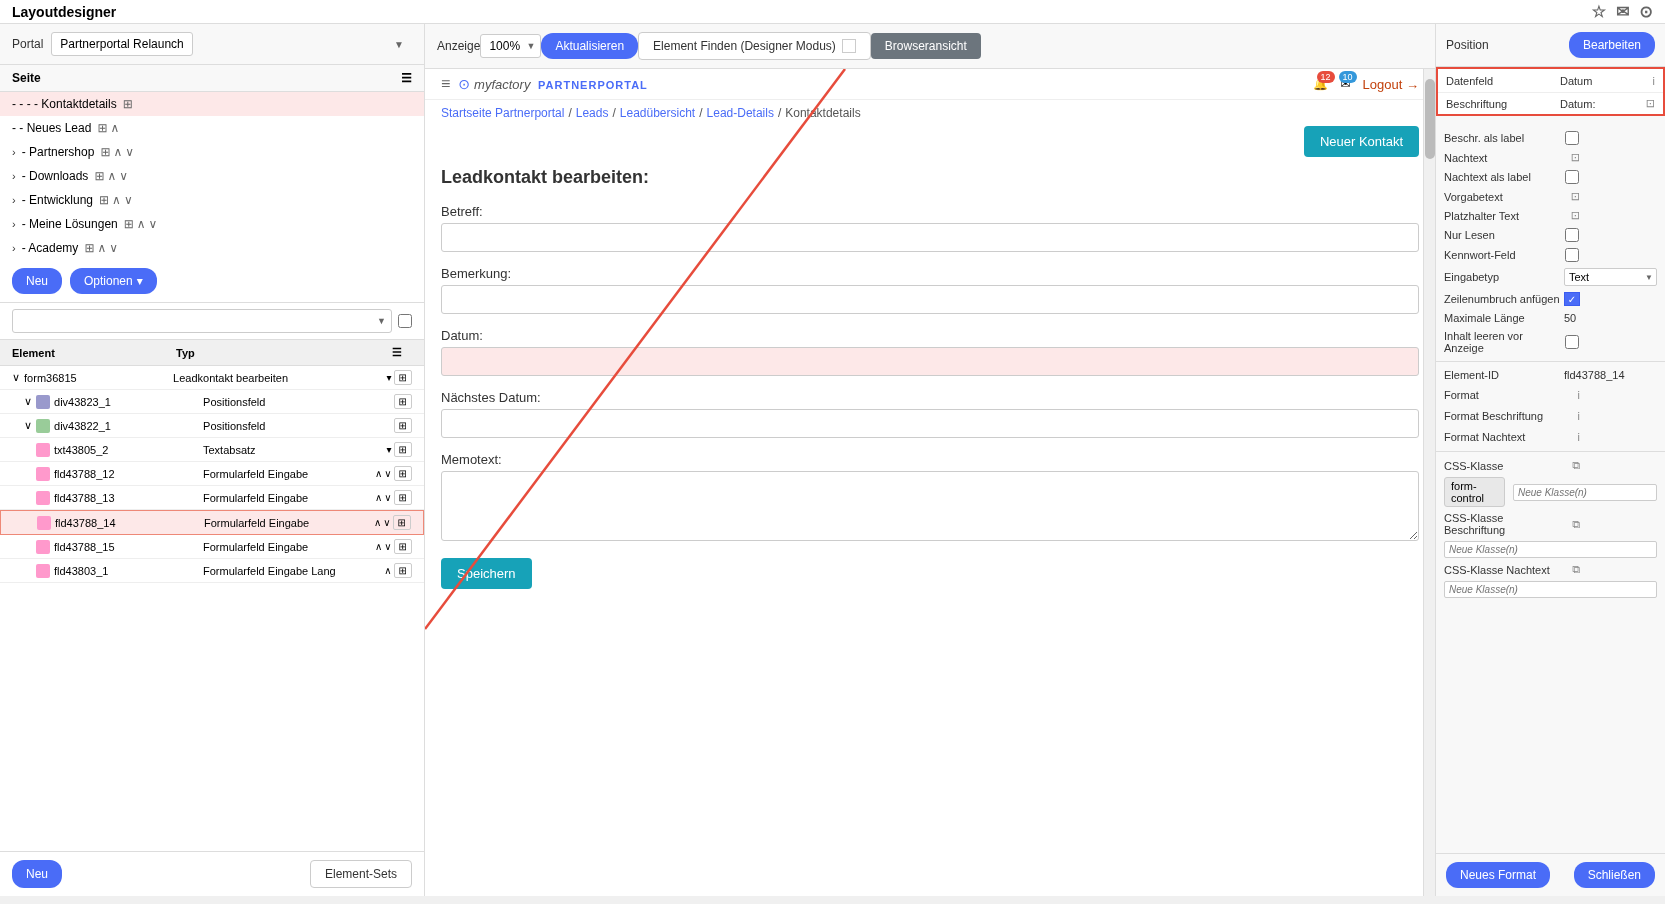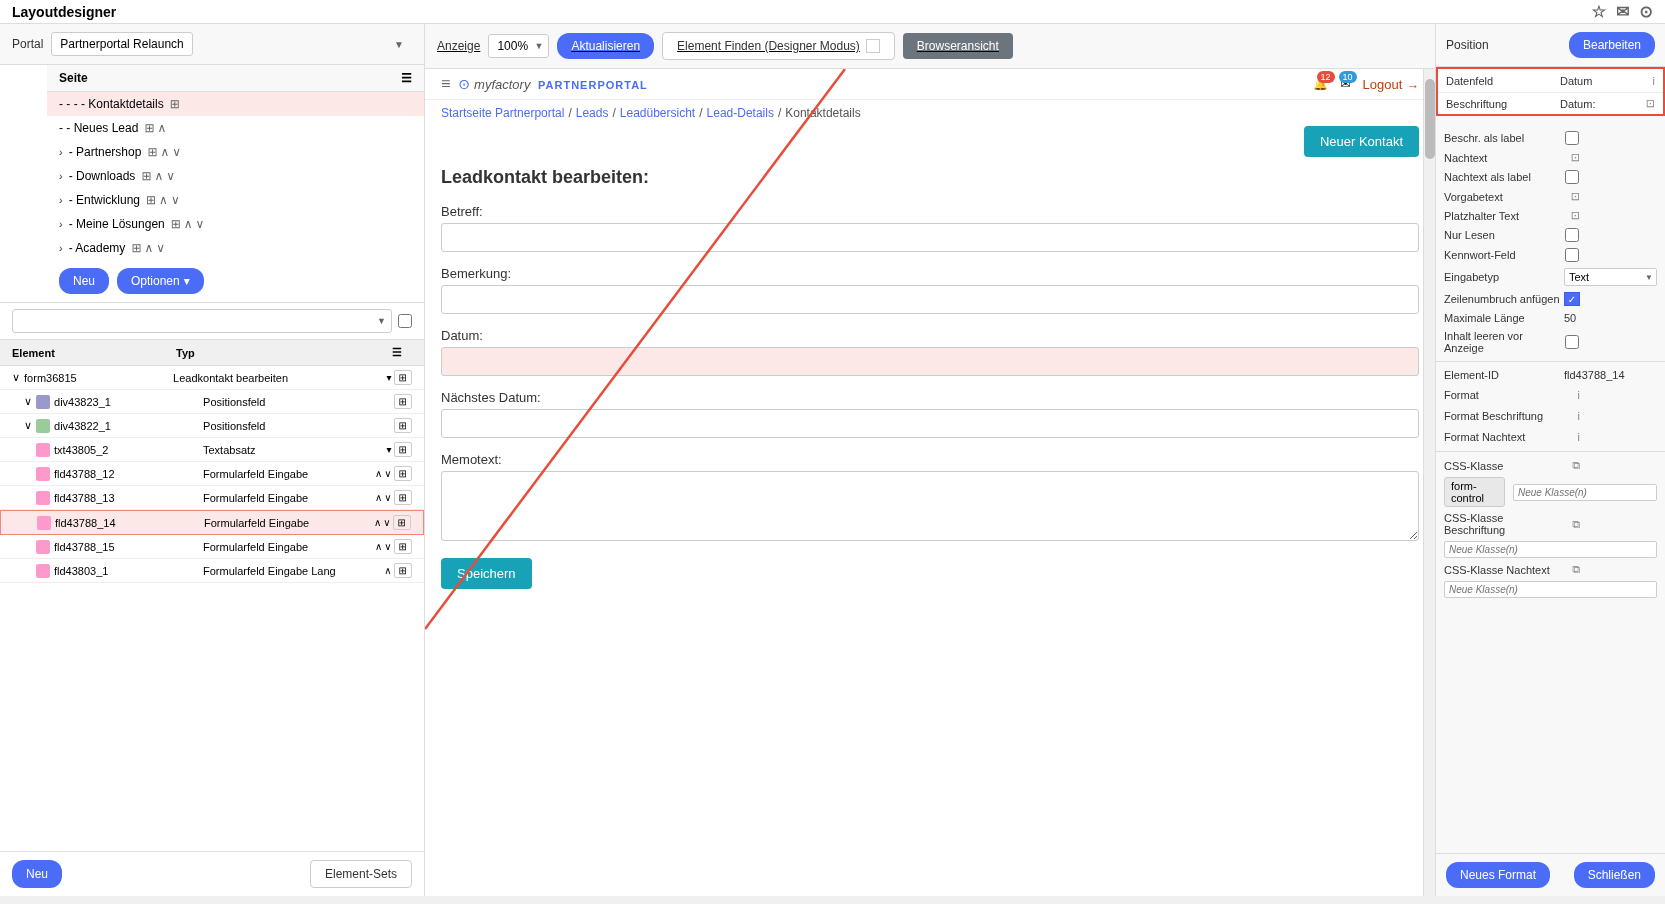--- a/index.html
+++ b/index.html
@@ -74,21 +74,20 @@
       transform: translateY(-50%);
       font-size: 10px;
       color: #666;
       pointer-events: none;
     }
 
     
     .seite-section {
       border-bottom: 1px solid #ddd;
       flex-shrink: 0;
-      padding-left: 47px;
     }
     .seite-header {
       padding: 6px 12px;
       background: #f8f8f8;
       border-bottom: 1px solid #ddd;
       display: flex;
       align-items: center;
       justify-content: space-between;
     }
     .seite-header span { font-weight: bold; font-size: 12px; }
@@ -190,23 +189,21 @@
       flex-direction: column;
       background: #e8eef5;
       overflow: hidden;
     }
     .center-toolbar {
       background: #f8f8f8;
       border-bottom: 1px solid #ddd;
       padding: 8px 12px;
       display: flex;
       align-items: center;
-      gap: 8px;
       flex-shrink: 0;
-      text-decoration: underline;
     }
     .anzeige-label { font-size: 12px; color: #333; }
     .zoom-select-wrap { position: relative; }
     .zoom-select-wrap::after {
       content: '▼';
       position: absolute;
       right: 6px;
       top: 50%;
       transform: translateY(-50%);
       font-size: 9px;

